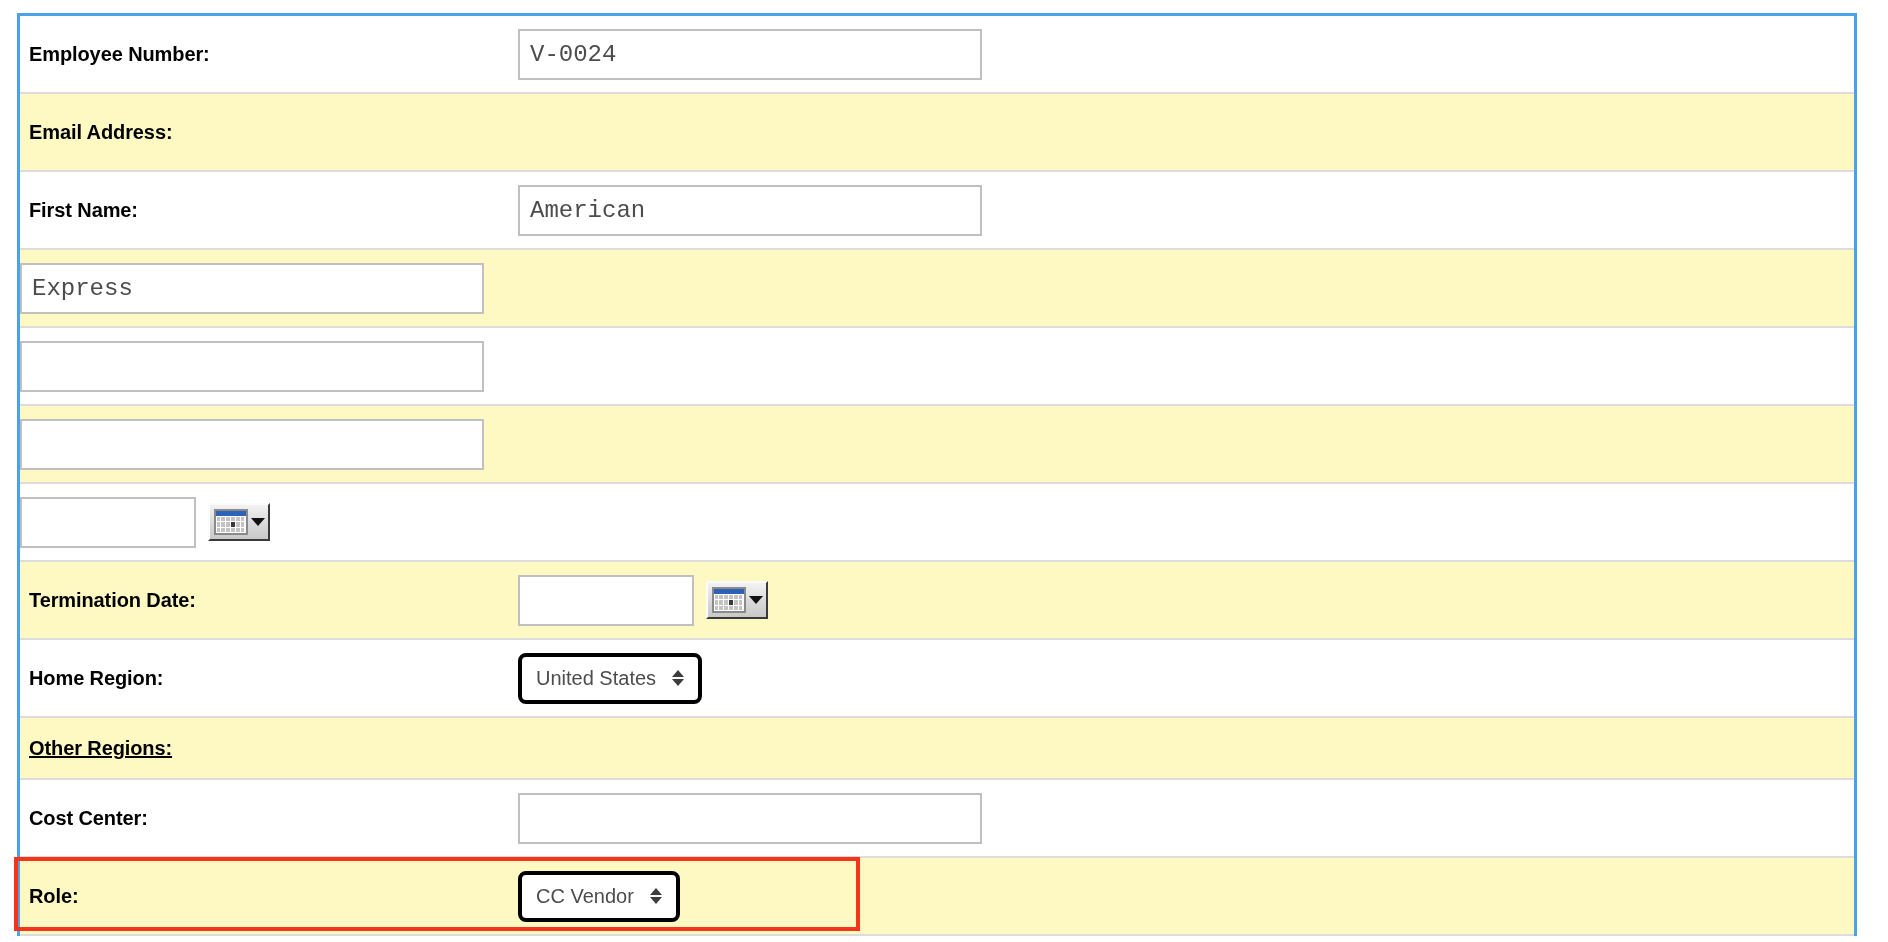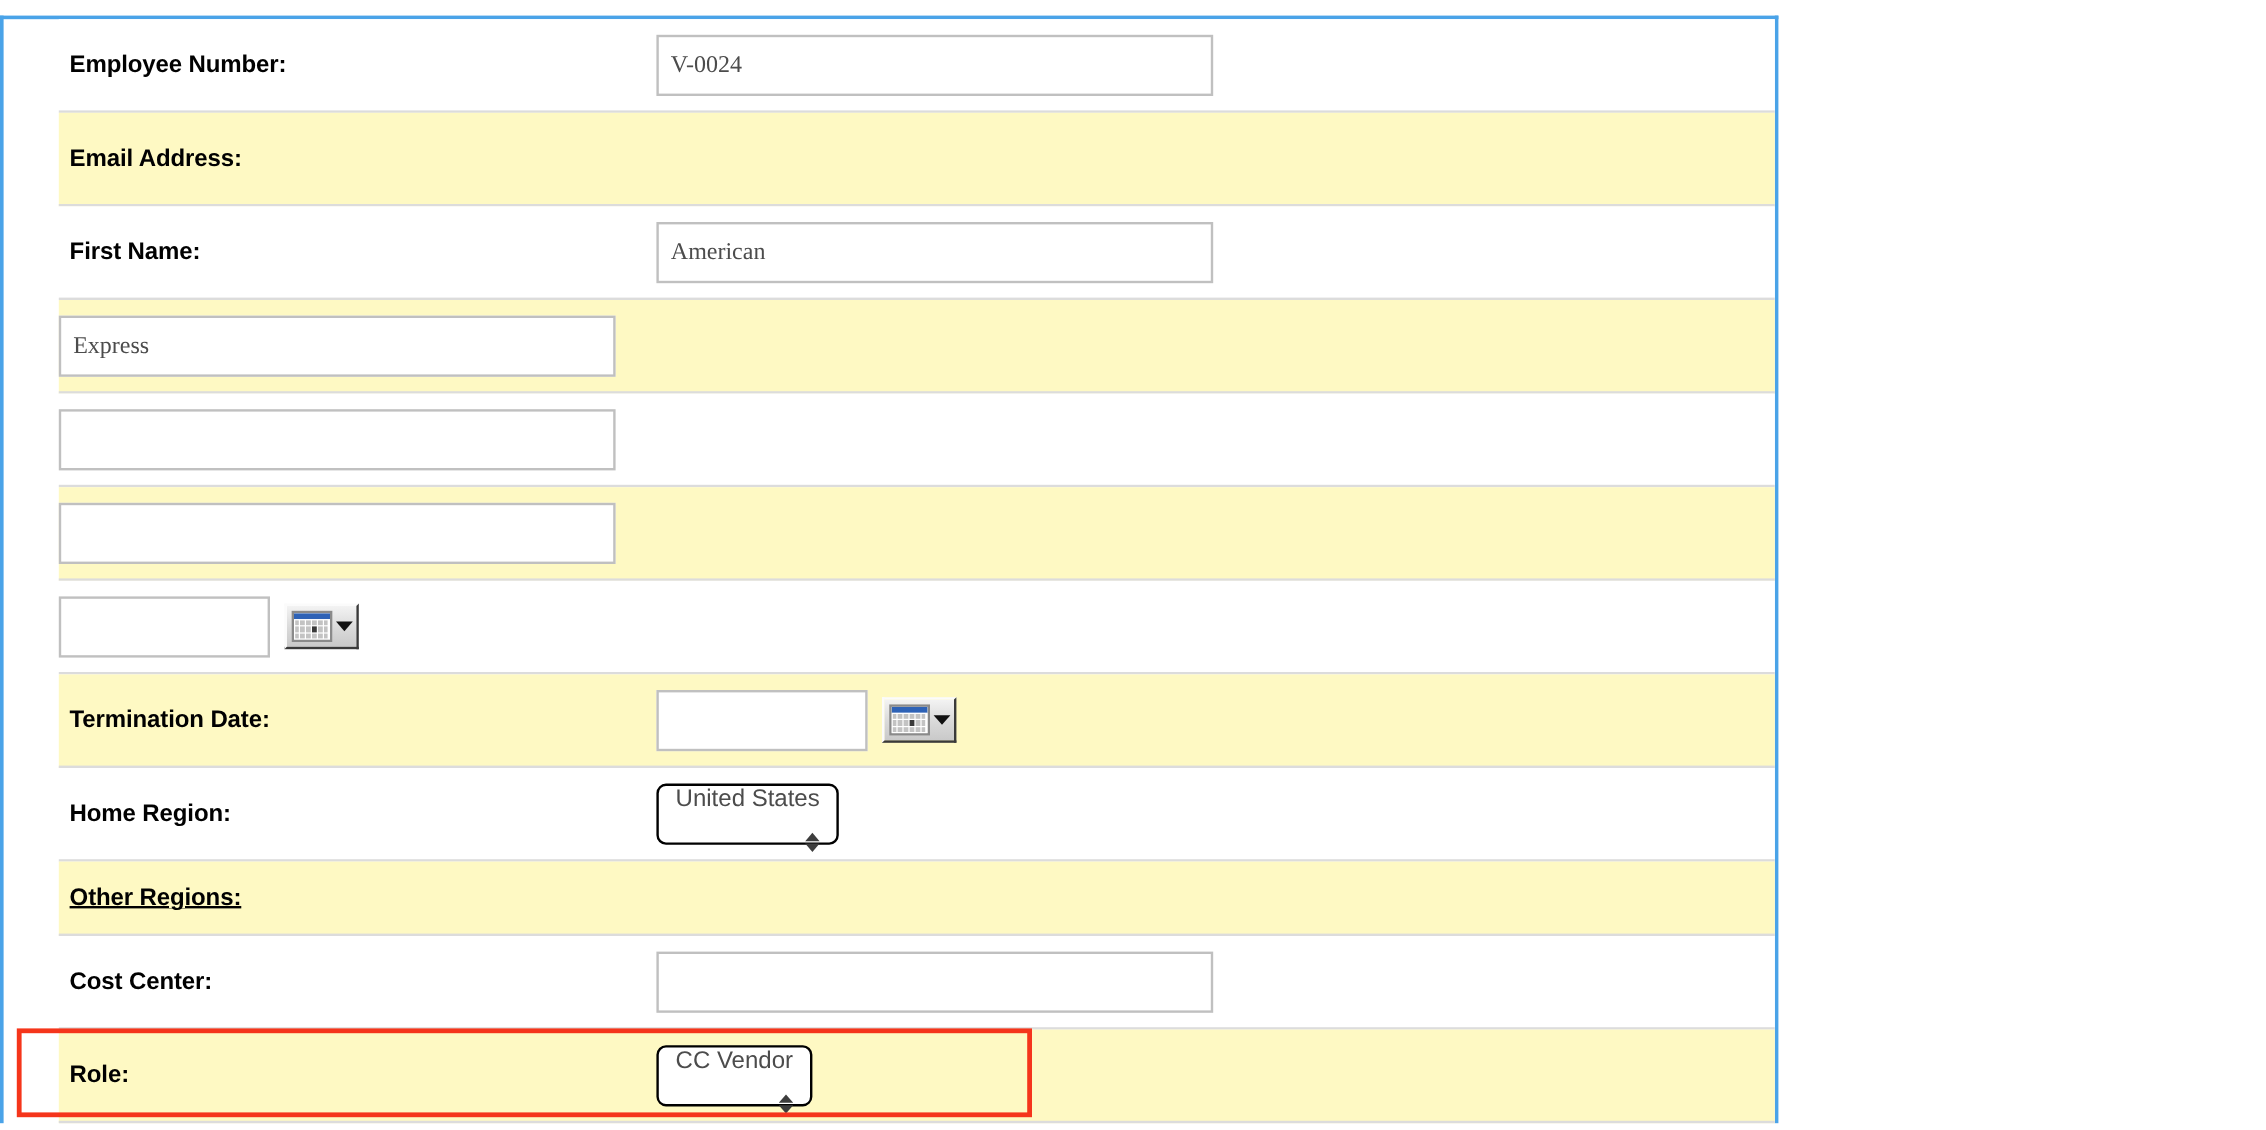--- a/index.html
+++ b/index.html
@@ -10,29 +10,28 @@
   body {
     width: 1888px;
     height: 942px;
     font-family: "Liberation Sans", sans-serif;
     overflow: hidden;
     position: relative;
   }
 
   #form-table {
     position: absolute;
-    left: 0;
+    left: 17px;
     top: 13px;
-    width: 1482px;
+    width: 1840px;
     border-left: 3px solid #4aa3e8;
     border-right: 3px solid #4aa3e8;
     border-top: 3px solid #4aa3e8;
     box-sizing: border-box;
     background: #ffffff;
-    padding-left: 46px;
   }
 
   .form-row {
     display: flex;
     align-items: center;
     height: 78px;
     border-bottom: 2px solid #dcdcdc;
     box-sizing: border-box;
     background: #ffffff;
     position: relative;
@@ -61,22 +60,22 @@
     display: flex;
     align-items: center;
   }
 
   .text-input {
     width: 464px;
     height: 51px;
     box-sizing: border-box;
     border: 2px solid #c0c0c0;
     background: #ffffff;
-    font-family: Liberation Serif, serif;
-    font-size: 20px;
+    font-family: Liberation Mono, monospace;
+    font-size: 24px;
     color: #4c4c4c;
     padding: 0 10px;
     outline: none;
     border-radius: 0;
   }
   .text-input.date {
     width: 176px;
   }
 
   
@@ -135,32 +134,31 @@
     height: 0;
     border-left: 7px solid transparent;
     border-right: 7px solid transparent;
     border-top: 8px solid #111111;
   }
 
   
   .select-box {
     height: 51px;
     box-sizing: border-box;
-    border: 2px solid #000000;
+    border: 4px solid #000000;
     border-radius: 8px;
     background: #ffffff;
     display: inline-flex;
     align-items: center;
     padding: 0 14px 0 14px;
     font-size: 20px;
     color: #4c4c4c;
     cursor: pointer;
     gap: 16px;
     white-space: nowrap;
-    flex-direction: column;
   }
   .select-box .sel-label {
     display: block;
   }
   .spinner {
     display: flex;
     flex-direction: column;
     align-items: center;
     justify-content: center;
     gap: 2px;

